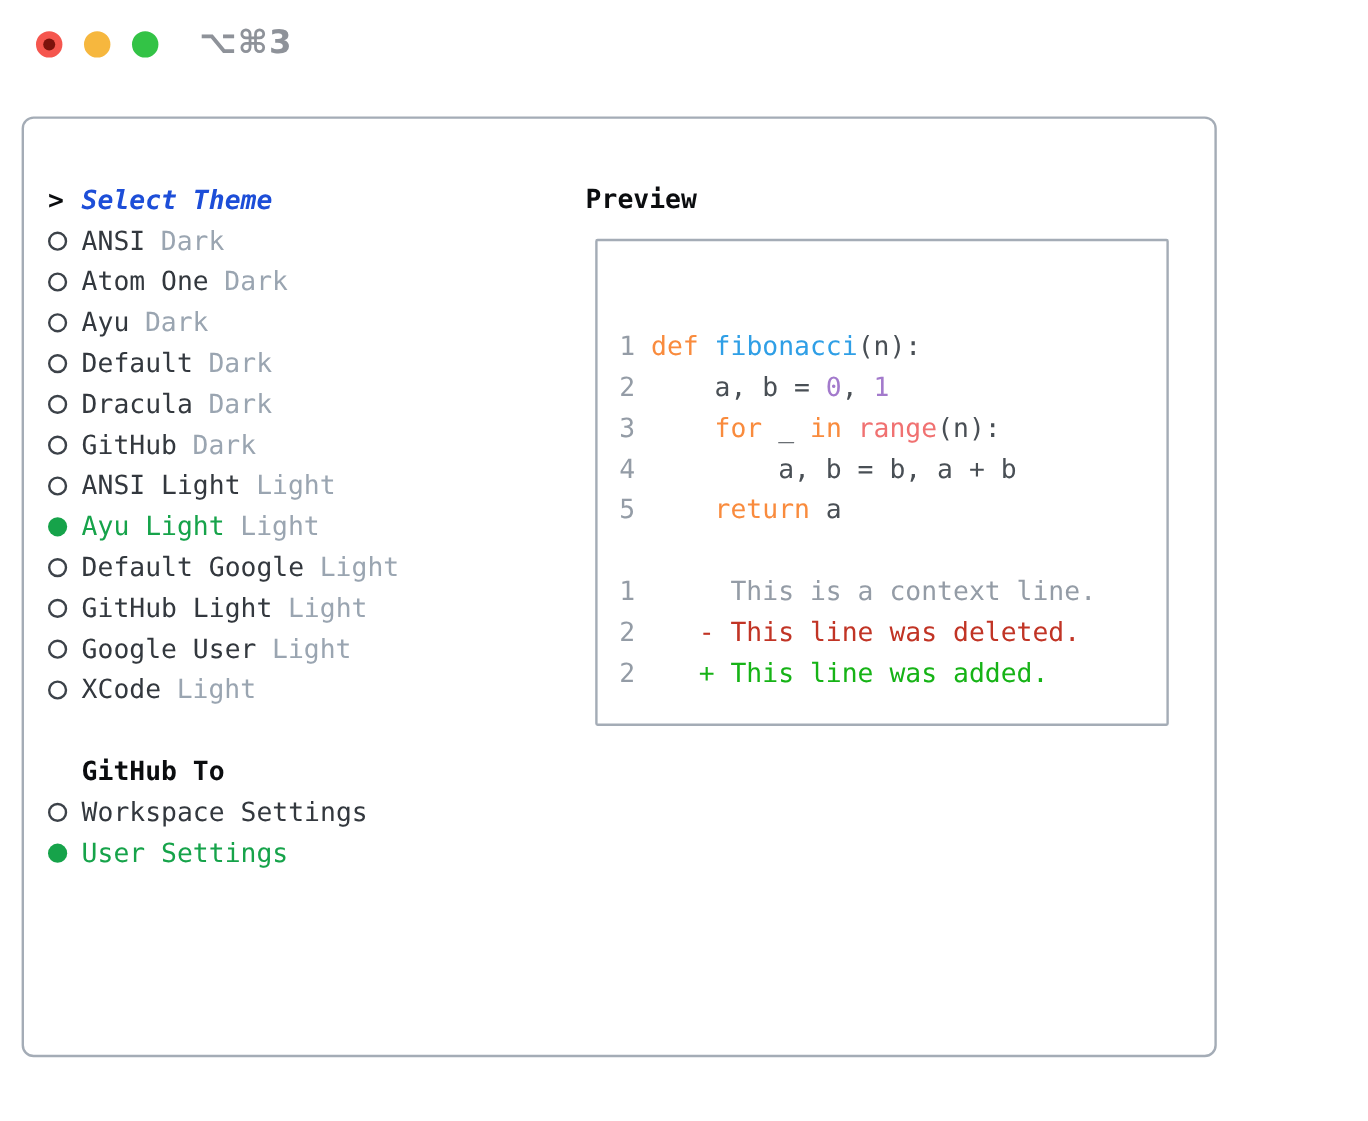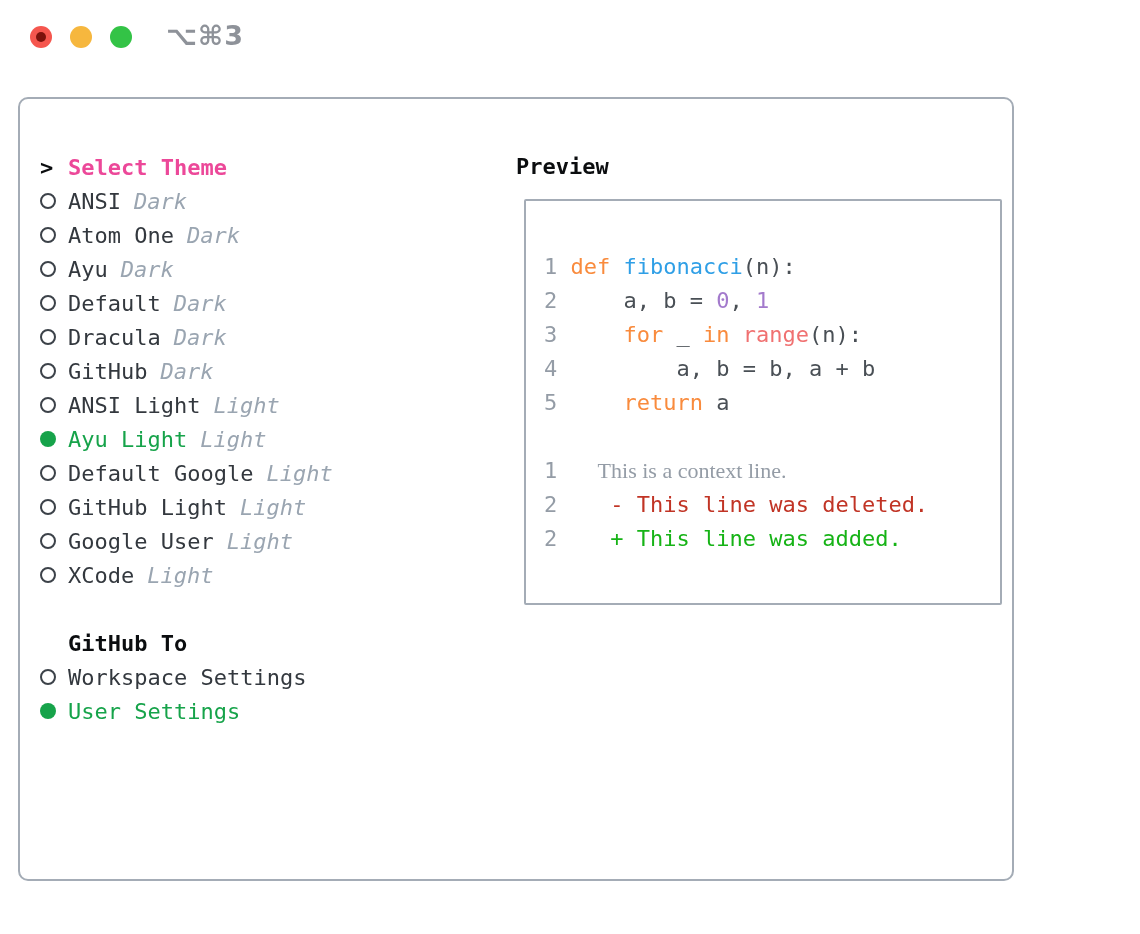--- a/index.html
+++ b/index.html
@@ -23,43 +23,43 @@
   .panel{
     position:absolute;left:18px;top:97px;width:996px;height:784px;
     border:2px solid #a4acb6;border-radius:10px;box-sizing:border-box;background:#ffffff;
   }
   .left-col{position:absolute;left:20px;top:51px;width:445px;}
   .row{display:flex;align-items:center;height:34px;font-size:22px;color:#33383e;white-space:pre;}
   .marker{width:28px;flex:0 0 28px;display:flex;align-items:center;}
   .chevron{font-weight:bold;color:#0b0d0f;font-size:22px;}
   .circle{width:12px;height:12px;border:2px solid #3c4249;border-radius:50%;box-sizing:content-box;}
   .circle.filled{width:16px;height:16px;border:none;background:#16a34a;}
-  .header-label{font-weight:bold;color:#ec4899;}
+  .header-label{font-weight:bold;color:#1d4ed8;font-style:italic;}
   .theme-name{color:#33383e;}
   .theme-name.selected{color:#16a34a;}
-  .theme-tag{color:#9aa5b1;margin-left:13px;font-style:italic;}
+  .theme-tag{color:#9aa5b1;margin-left:13px;}
   .apply-section{margin-top:34px;}
   .apply-header-label{font-weight:bold;color:#0b0d0f;}
   .option-name.selected{color:#16a34a;}
   .help{margin-top:34px;width:430px;font-size:22px;line-height:34px;color:#a6afba;}
   
-  .right-col{position:absolute;left:496px;top:51px;}
+  .right-col{position:absolute;left:468px;top:51px;}
   .preview-title{height:34px;line-height:34px;font-size:22px;font-weight:bold;color:#0b0d0f;}
   .preview-box{
     margin-top:15px;margin-left:8px;width:478px;height:406px;box-sizing:border-box;
-    border:2px solid #a4acb6;border-radius:2px;padding:49px 0 0 18px;background:#ffffff;overflow:hidden;
+    border:2px solid #a4acb6;border-radius:2px;padding:72px 0 0 18px;background:#ffffff;overflow:hidden;
   }
   .code-line{height:34px;line-height:34px;font-size:22px;white-space:pre;}
   .tok-num{color:#949ca6;}
   .tok-plain{color:#494f55;}
   .tok-kw{color:#f98b3d;}
   .tok-fn{color:#2f9fe6;}
   .tok-special{color:#f07171;}
   .tok-numlit{color:#a37acc;}
-  .tok-ctx{color:#949ca6;font-family:Liberation Serif, serif;}
+  .tok-ctx{color:#949ca6;}
   .tok-del{color:#c13425;}
   .tok-add{color:#16b316;}
 </style>
 </head>
 <body>
 
 <div class="window">
 
   <div class="tl tl-close">
     <span class="tl-inner"></span>

